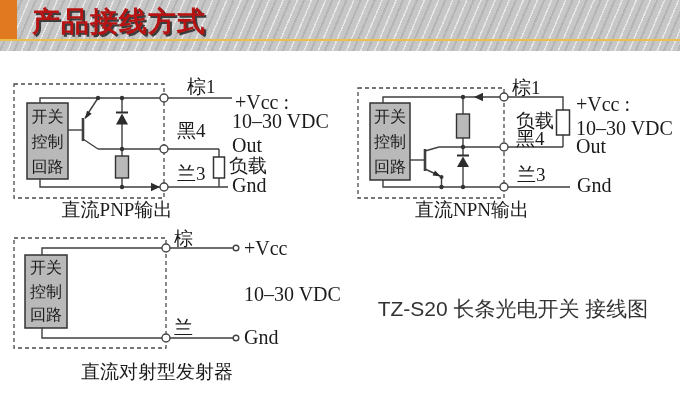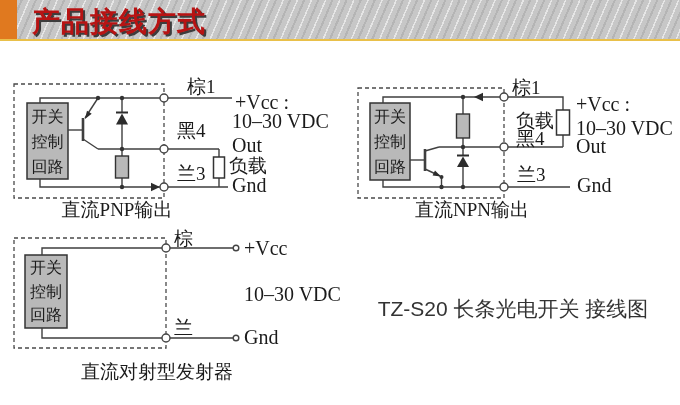--- a/index.html
+++ b/index.html
@@ -3,21 +3,21 @@
 <meta charset="utf-8">
 <style>
   html,body{margin:0;padding:0;}
   body{
     width:680px;height:405px;position:relative;background:#ffffff;
     font-family:"Liberation Serif","DejaVu Serif",serif;
     overflow:hidden;
   }
   
   .banner{
-    position:absolute;left:0;top:0;width:680px;height:39px;
+    position:absolute;left:0;top:0;width:680px;height:51px;
     background-color:#c7c7c7;
     background-image:
       repeating-linear-gradient(113deg,
         rgba(255,255,255,0.55) 0px, rgba(255,255,255,0.55) 1.5px,
         rgba(255,255,255,0) 1.5px, rgba(255,255,255,0) 6px,
         rgba(70,70,70,0.14) 6px, rgba(70,70,70,0.14) 8px,
         rgba(255,255,255,0) 8px, rgba(255,255,255,0) 13px);
   }
   .banner-accent{
     position:absolute;left:0;top:0;width:17px;height:39px;

